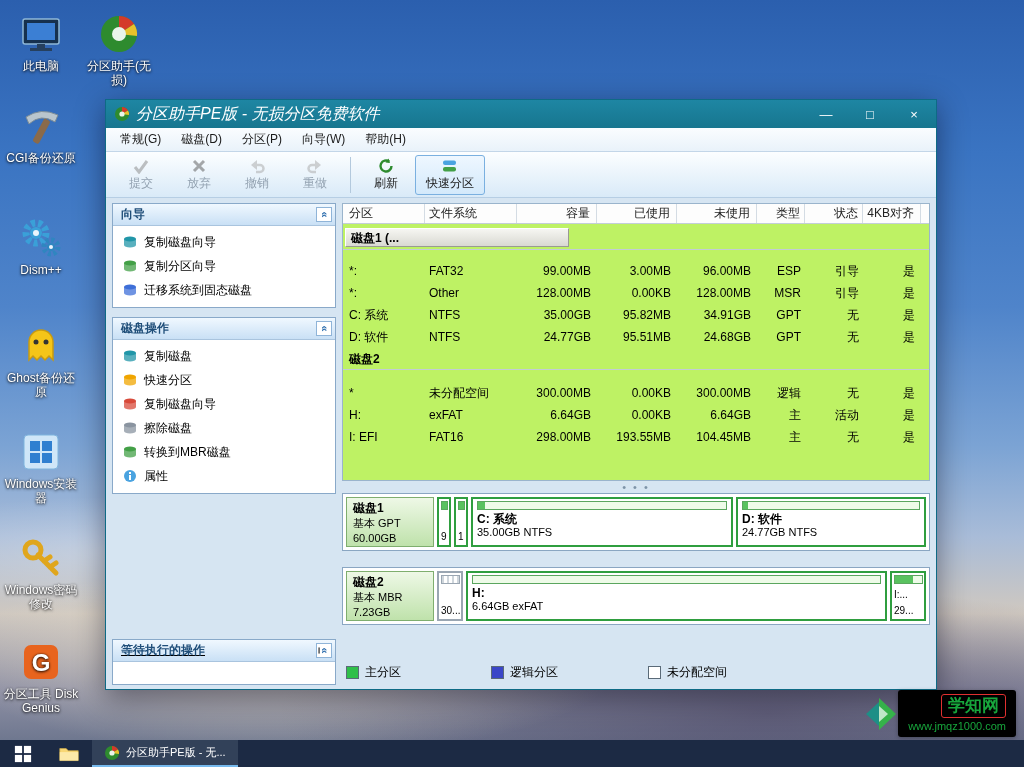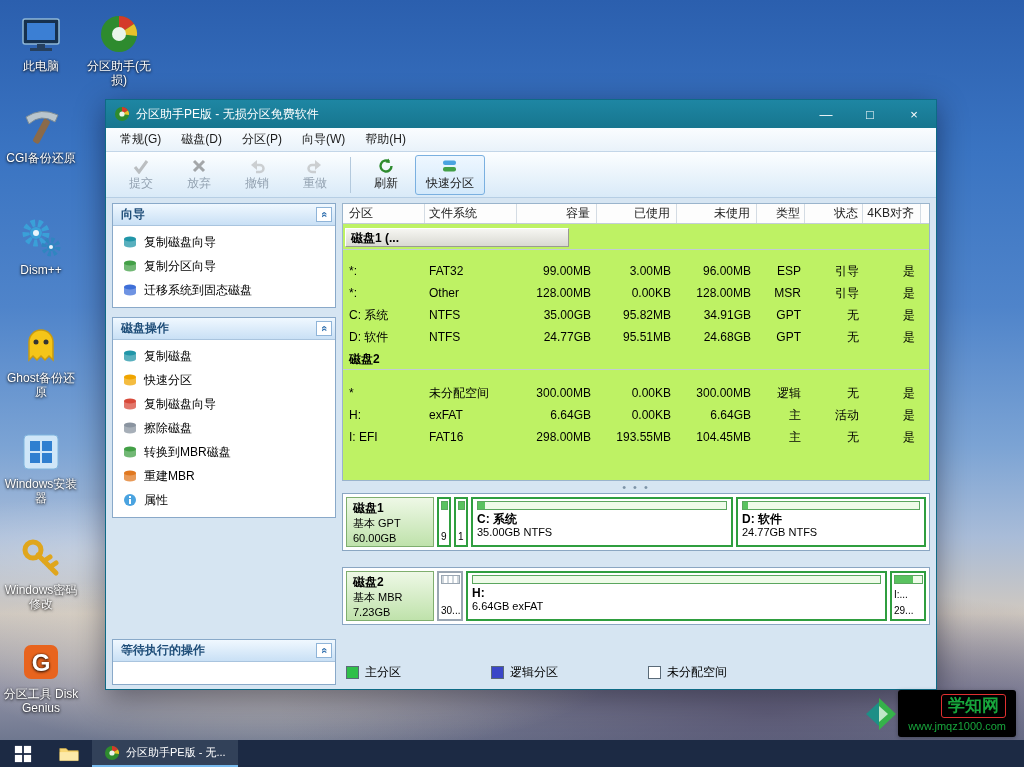--- a/index.html
+++ b/index.html
@@ -22,21 +22,21 @@
   .dicon .ig { width:44px; height:44px; margin:0 auto 3px; display:block; }
   .dicon .lbl { font-size:12px; line-height:14px; word-break:break-all; }
 
   
   .window { position:absolute; left:105px; top:99px; width:832px; height:591px;
             background:#d6e5f2; border:1px solid #0e6a85; box-shadow:0 8px 28px rgba(0,0,20,.45);
             display:flex; flex-direction:column; }
   .titlebar { height:28px; background:linear-gradient(180deg,#1e86a3,#17768f); color:#fff;
               display:flex; align-items:center; padding:0 0 0 8px; flex:none; }
   .titlebar .ticn { width:16px; height:16px; margin-right:6px; }
-  .titlebar .ttl { font-size:12px; flex:1; }
+  .titlebar .ttl { font-size:16px; flex:1;font-style:italic; }
   .winbtn { width:44px; height:28px; display:flex; align-items:center; justify-content:center;
             color:#fff; font-size:13px; cursor:default; }
 
   .menubar { height:24px; background:linear-gradient(180deg,#fafdff,#e9f2fa);
              border-bottom:1px solid #c3d6e8; display:flex; align-items:center; padding-left:4px; flex:none; }
   .mi { padding:3px 10px; color:#1a1a1a; }
 
   .toolbar { height:46px; background:linear-gradient(180deg,#fcfeff,#d9eaf8);
              border-bottom:1px solid #b6cee4; display:flex; align-items:center; padding:2px 6px; flex:none; }
   .tbtn { width:58px; height:40px; display:flex; flex-direction:column; align-items:center;
@@ -57,21 +57,21 @@
            border-bottom:1px solid #a9c4de; display:flex; align-items:center;
            padding:0 3px 0 8px; font-weight:bold; color:#1f4e79; }
   .shead .sp { flex:1; }
   .chevbox { width:16px; height:15px; border:1px solid #8fb4d8; background:#fff;
              display:flex; align-items:center; justify-content:center; }
   .chev { display:inline-block; transform:rotate(90deg); color:#2f6fae; font-weight:bold; font-size:11px; line-height:1; }
   .slist { padding:4px 0 5px 0; }
   .sitem { height:24px; display:flex; align-items:center; padding-left:10px; gap:7px; color:#000; }
   .sitem .dico { width:14px; height:14px; flex:none; }
   .pend-body { height:22px; background:#fff; }
-  .sect.pending { margin-top:auto; margin-bottom:0; }
+  .sect.pending { margin-top:auto; margin-bottom:0;text-decoration:underline; }
 
   
   .main { flex:1; display:flex; flex-direction:column; min-width:0; }
 
   .tbl { height:278px; background:#bef264; border:1px solid #9ab4cc; flex:none; overflow:hidden; }
   .thead { display:flex; height:20px; line-height:19px; border-bottom:1px solid #c4ced8; background:#fdfdfd; color:#222; }
   .thead .c { border-right:1px solid #d4dce4; }
   .c { display:block; flex:none; white-space:nowrap; overflow:hidden; }
   .c1 { width:82px; padding-left:6px; text-align:left; }
   .c2 { width:92px; padding-left:4px; text-align:left; }
@@ -346,27 +346,20 @@
               <span>擦除磁盘</span>
             </div>
           <div class="sitem">
               <svg class="dico" viewBox="0 0 14 14" style="color:#43a047">
                 <ellipse cx="7" cy="4" rx="6" ry="2.5" fill="currentColor"></ellipse>
                 <path d="M1 4 v6 a6 2.5 0 0 0 12 0 v-6 Z" fill="currentColor" opacity=".75"></path>
               </svg>
               <span>转换到MBR磁盘</span>
             </div>
           <div class="sitem">
-              <svg class="dico" viewBox="0 0 14 14" style="color:#e07820">
-                <ellipse cx="7" cy="4" rx="6" ry="2.5" fill="currentColor"></ellipse>
-                <path d="M1 4 v6 a6 2.5 0 0 0 12 0 v-6 Z" fill="currentColor" opacity=".75"></path>
-              </svg>
-              <span>重建MBR</span>
-            </div>
-          <div class="sitem">
               <svg class="dico" viewBox="0 0 14 14" style="color:#4aa3e0">
                 <circle cx="7" cy="7" r="6" fill="currentColor"></circle>
                 <rect x="6" y="6" width="2" height="5" fill="#fff"></rect>
                 <rect x="6" y="3" width="2" height="2" fill="#fff"></rect>
               </svg>
               <span>属性</span>
             </div>
         </div>
       </div>
 

